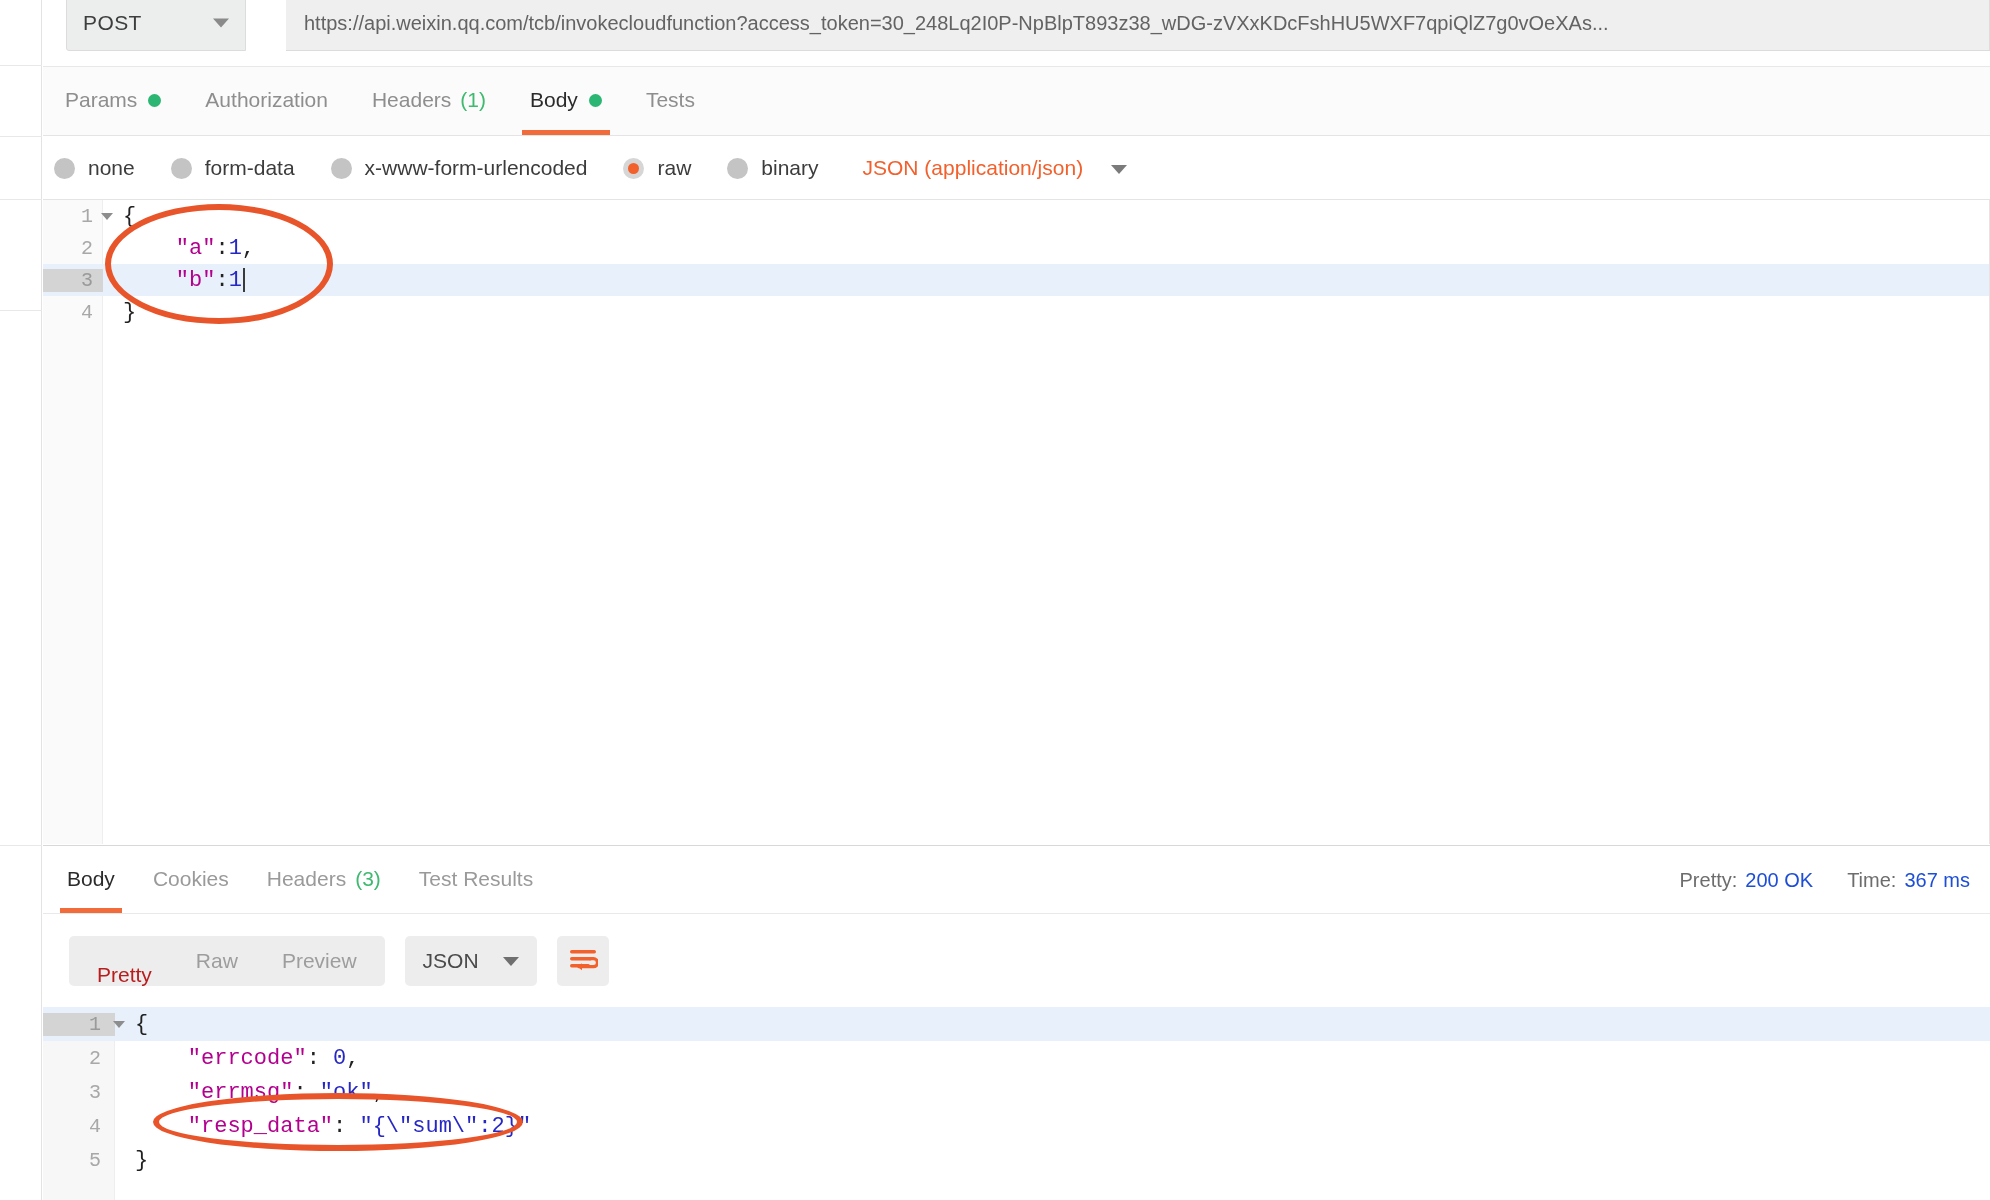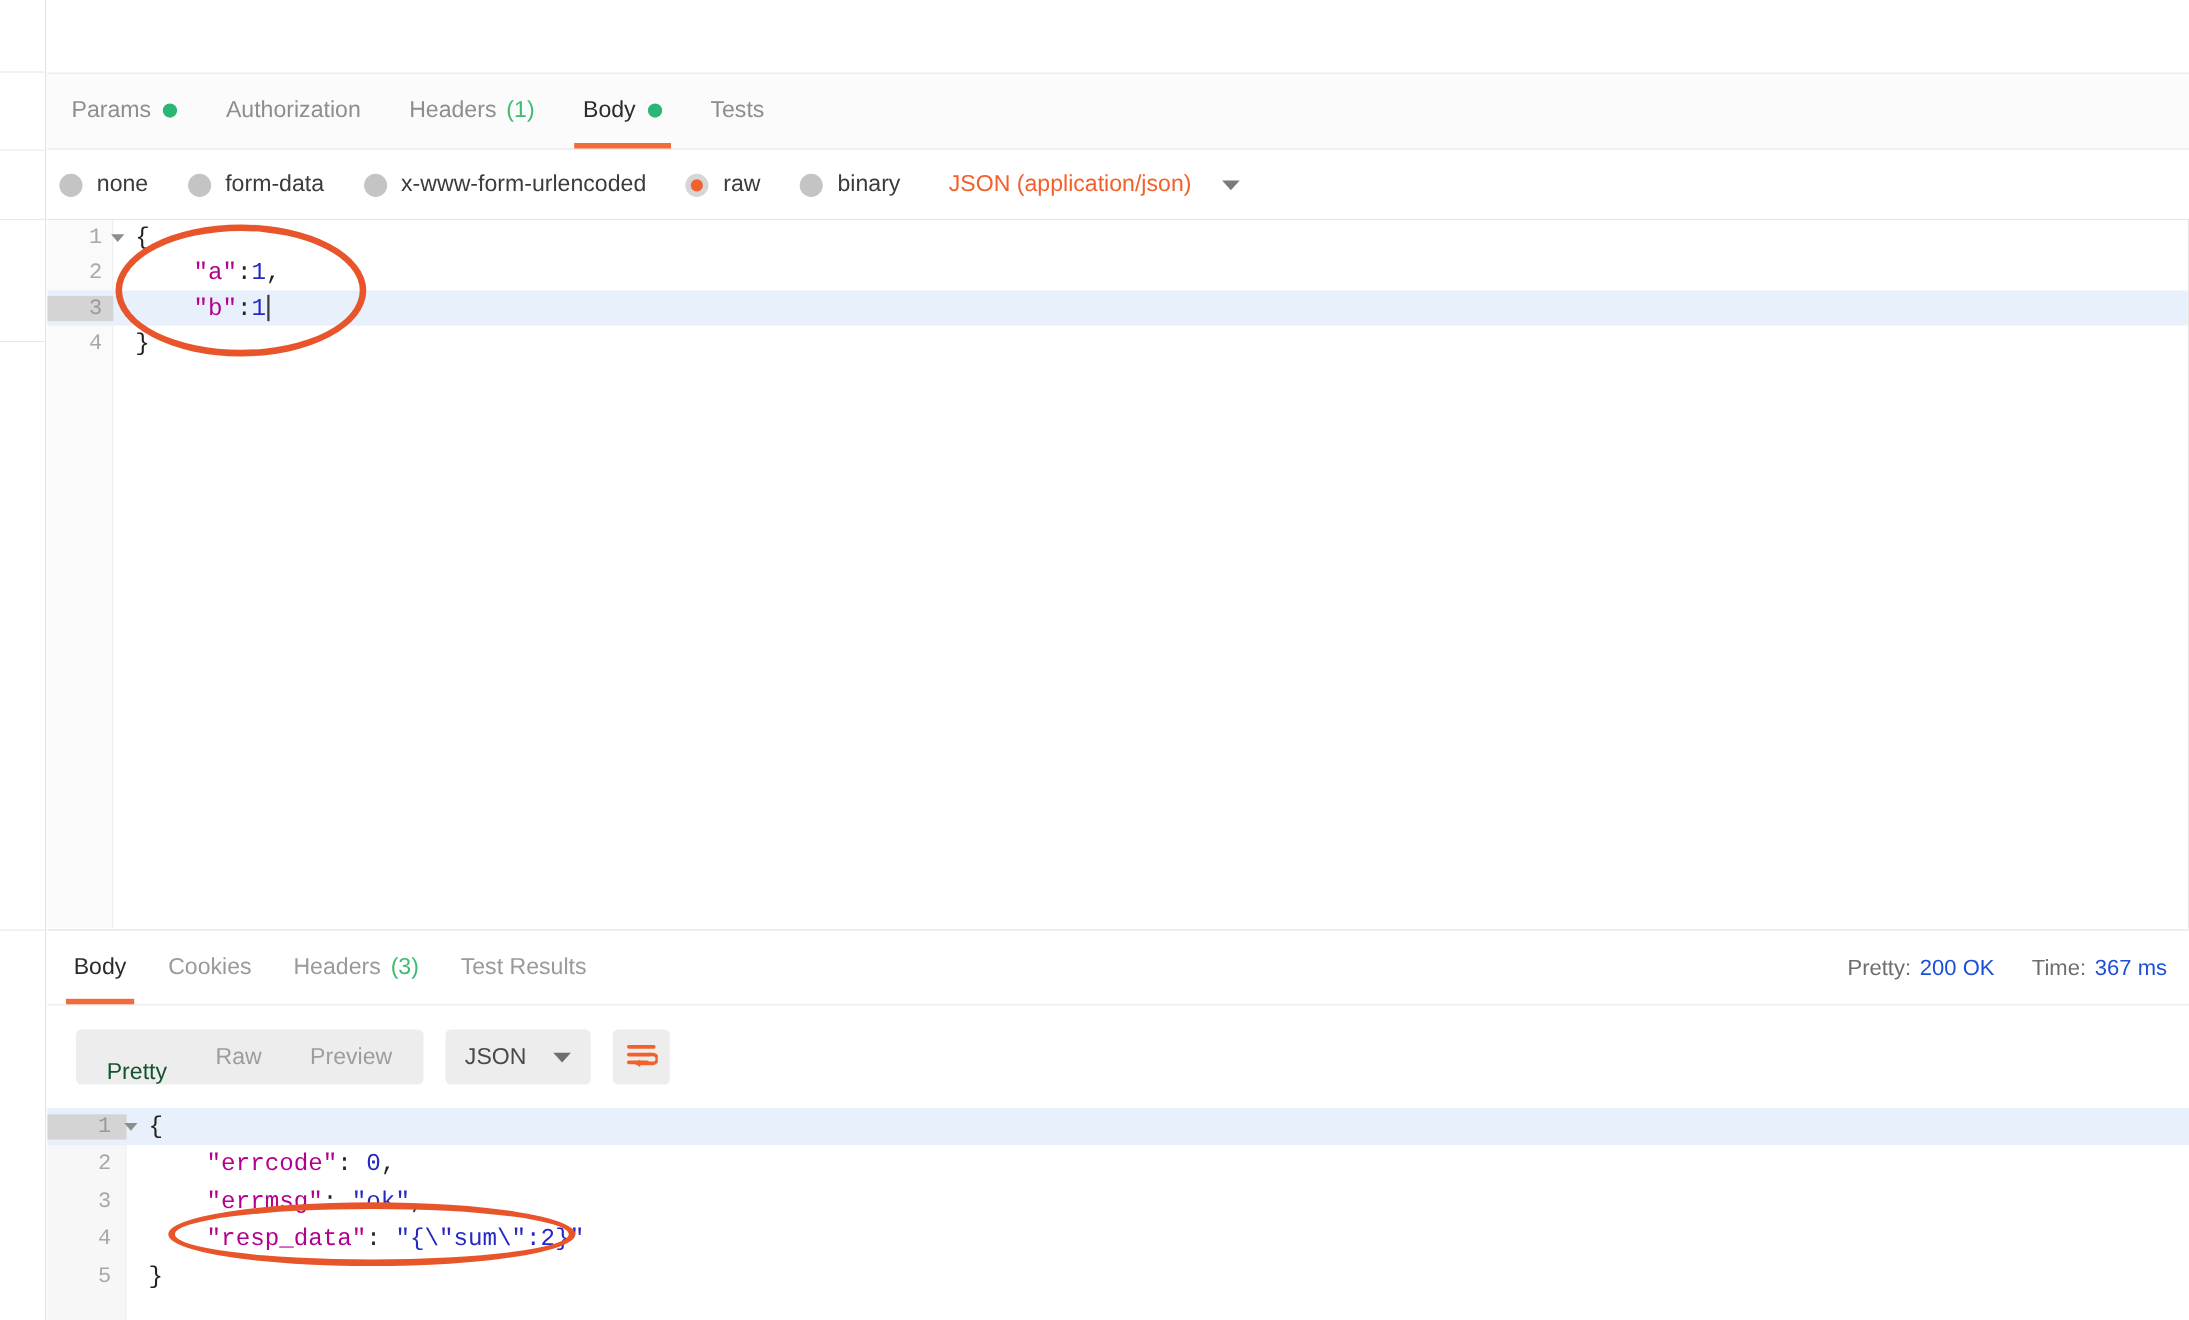--- a/index.html
+++ b/index.html
@@ -234,21 +234,21 @@
   .seg {
     display: flex; align-items: center;
     background: #ededed; border-radius: 5px;
     height: 50px; padding: 0 6px;
   }
   .seg-item {
     padding: 0 22px; height: 50px;
     display: flex; align-items: center;
     font-size: 21px; color: #9d9d9d; cursor: pointer;
   }
-  .seg-item.active { color: #14532d; margin-top: 28px; }
+  .seg-item.active { color: #b91c1c; margin-top: 28px; }
   .fmt-box {
     display: flex; align-items: center;
     background: #ededed; border-radius: 5px;
     height: 50px; padding: 0 18px;
     margin-left: 20px; cursor: pointer;
   }
   .fmt-label { font-size: 21px; color: #4a4a4a; }
   .fmt-caret {
     width: 0; height: 0; margin-left: 24px;
     border-left: 8px solid transparent;
@@ -288,20 +288,30 @@
 <div id="app">
 
   <div class="left-rail">
     <div class="rail-div" style="top:65px;"></div>
     <div class="rail-div" style="top:136px;"></div>
     <div class="rail-div" style="top:199px;"></div>
     <div class="rail-div" style="top:310px;"></div>
     <div class="rail-div" style="top:845px;"></div>
   </div>
 
+  <div class="url-row">
+    <div class="method-box">
+      <span class="method-label">POST</span>
+      <span class="method-caret"></span>
+    </div>
+    <div class="url-box">
+      <span class="url-text">https://api.weixin.qq.com/tcb/invokecloudfunction?access_token=30_248Lq2I0P-NpBlpT893z38_wDG-zVXxKDcFshHU5WXF7qpiQlZ7g0vOeXAs...</span>
+    </div>
+
+  </div>
 
   <div class="req-tabs">
     <div class="tab">
       <span>Params</span>
       <span class="dot-green"></span>
     </div>
     <div class="tab">
       <span>Authorization</span>
     </div>
     <div class="tab">

